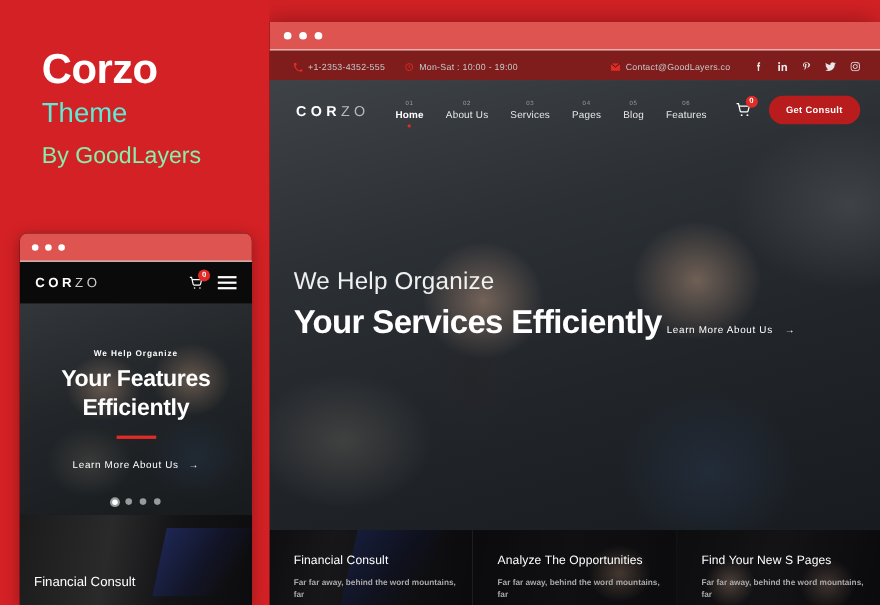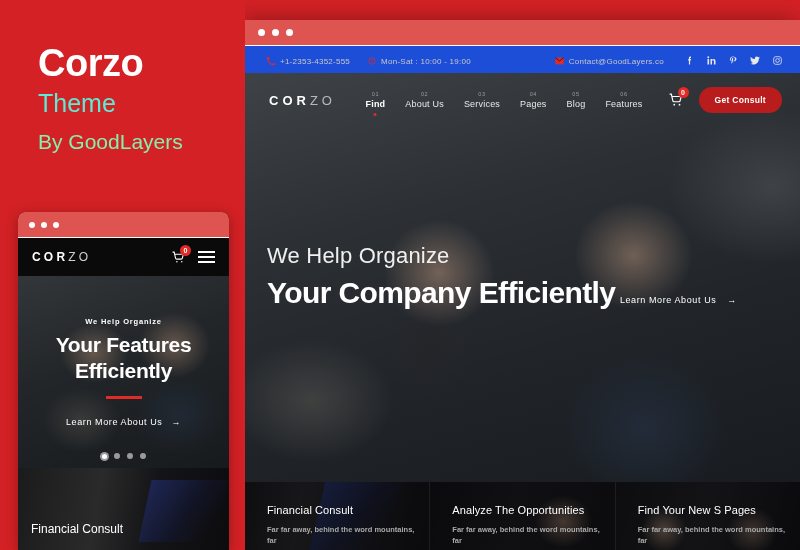--- a/index.html
+++ b/index.html
@@ -137,21 +137,21 @@
   }
   .br-titlebar{
     height:26px; background:#dd5450;
     display:flex; align-items:center; padding-left:13px; gap:7px;
     border-bottom:1px solid #ffffff;
   }
   .br-dot{ width:7px; height:7px; border-radius:50%; background:#ffffff; }
 
   
   .topbar{
-    height:30px; background:#1d4ed8;
+    height:30px; background:#7f1d1d;
     display:flex; 
     padding:0 18px 0 22px;
     font-size:8px; color:#c8c8c8;
     letter-spacing:0.25px;
   }
   .tb-item{ display:flex; align-items:center; gap:5px; margin-right:18px; }
   .tb-right{ margin-left:auto; display:flex; align-items:center; }
   .socials{ display:flex; align-items:center; gap:13px; margin-left:22px; }
   .soc{ color:#e2e2e2; font-size:9px; line-height:1; display:block; }
 
@@ -355,21 +355,21 @@
   <div style="position:relative; height:504px;">
 
     <div class="hero">
       <div class="photo"></div>
       <div class="veil"></div>
 
       <div class="hero-content">
         <div class="hero-eyebrow">We Help Organize</div>
         <div class="hero-h1">
           <span class="hl-bar"></span>
-          <span>Your Company Efficiently</span>
+          <span>Your Services Efficiently</span>
         </div>
         <div class="hero-cta">
           <span>Learn More About Us</span>
           <span>→</span>
         </div>
       </div>
 
       <div class="hero-dots">
         <span class="hdot active"></span>
         <span class="hdot"></span>
@@ -434,21 +434,21 @@
         </span>
       </span>
     </div>
 
     <div class="navbar">
       <div class="nav-logo"><span>COR</span><span class="dim">ZO</span></div>
 
       <nav class="nav-menu">
         <a class="nav-item active">
           <span class="nav-num">01</span>
-          <span class="nav-label">Find</span>
+          <span class="nav-label">Home</span>
         </a>
         <a class="nav-item">
           <span class="nav-num">02</span>
           <span class="nav-label">About Us</span>
         </a>
         <a class="nav-item">
           <span class="nav-num">03</span>
           <span class="nav-label">Services</span>
         </a>
         <a class="nav-item">

